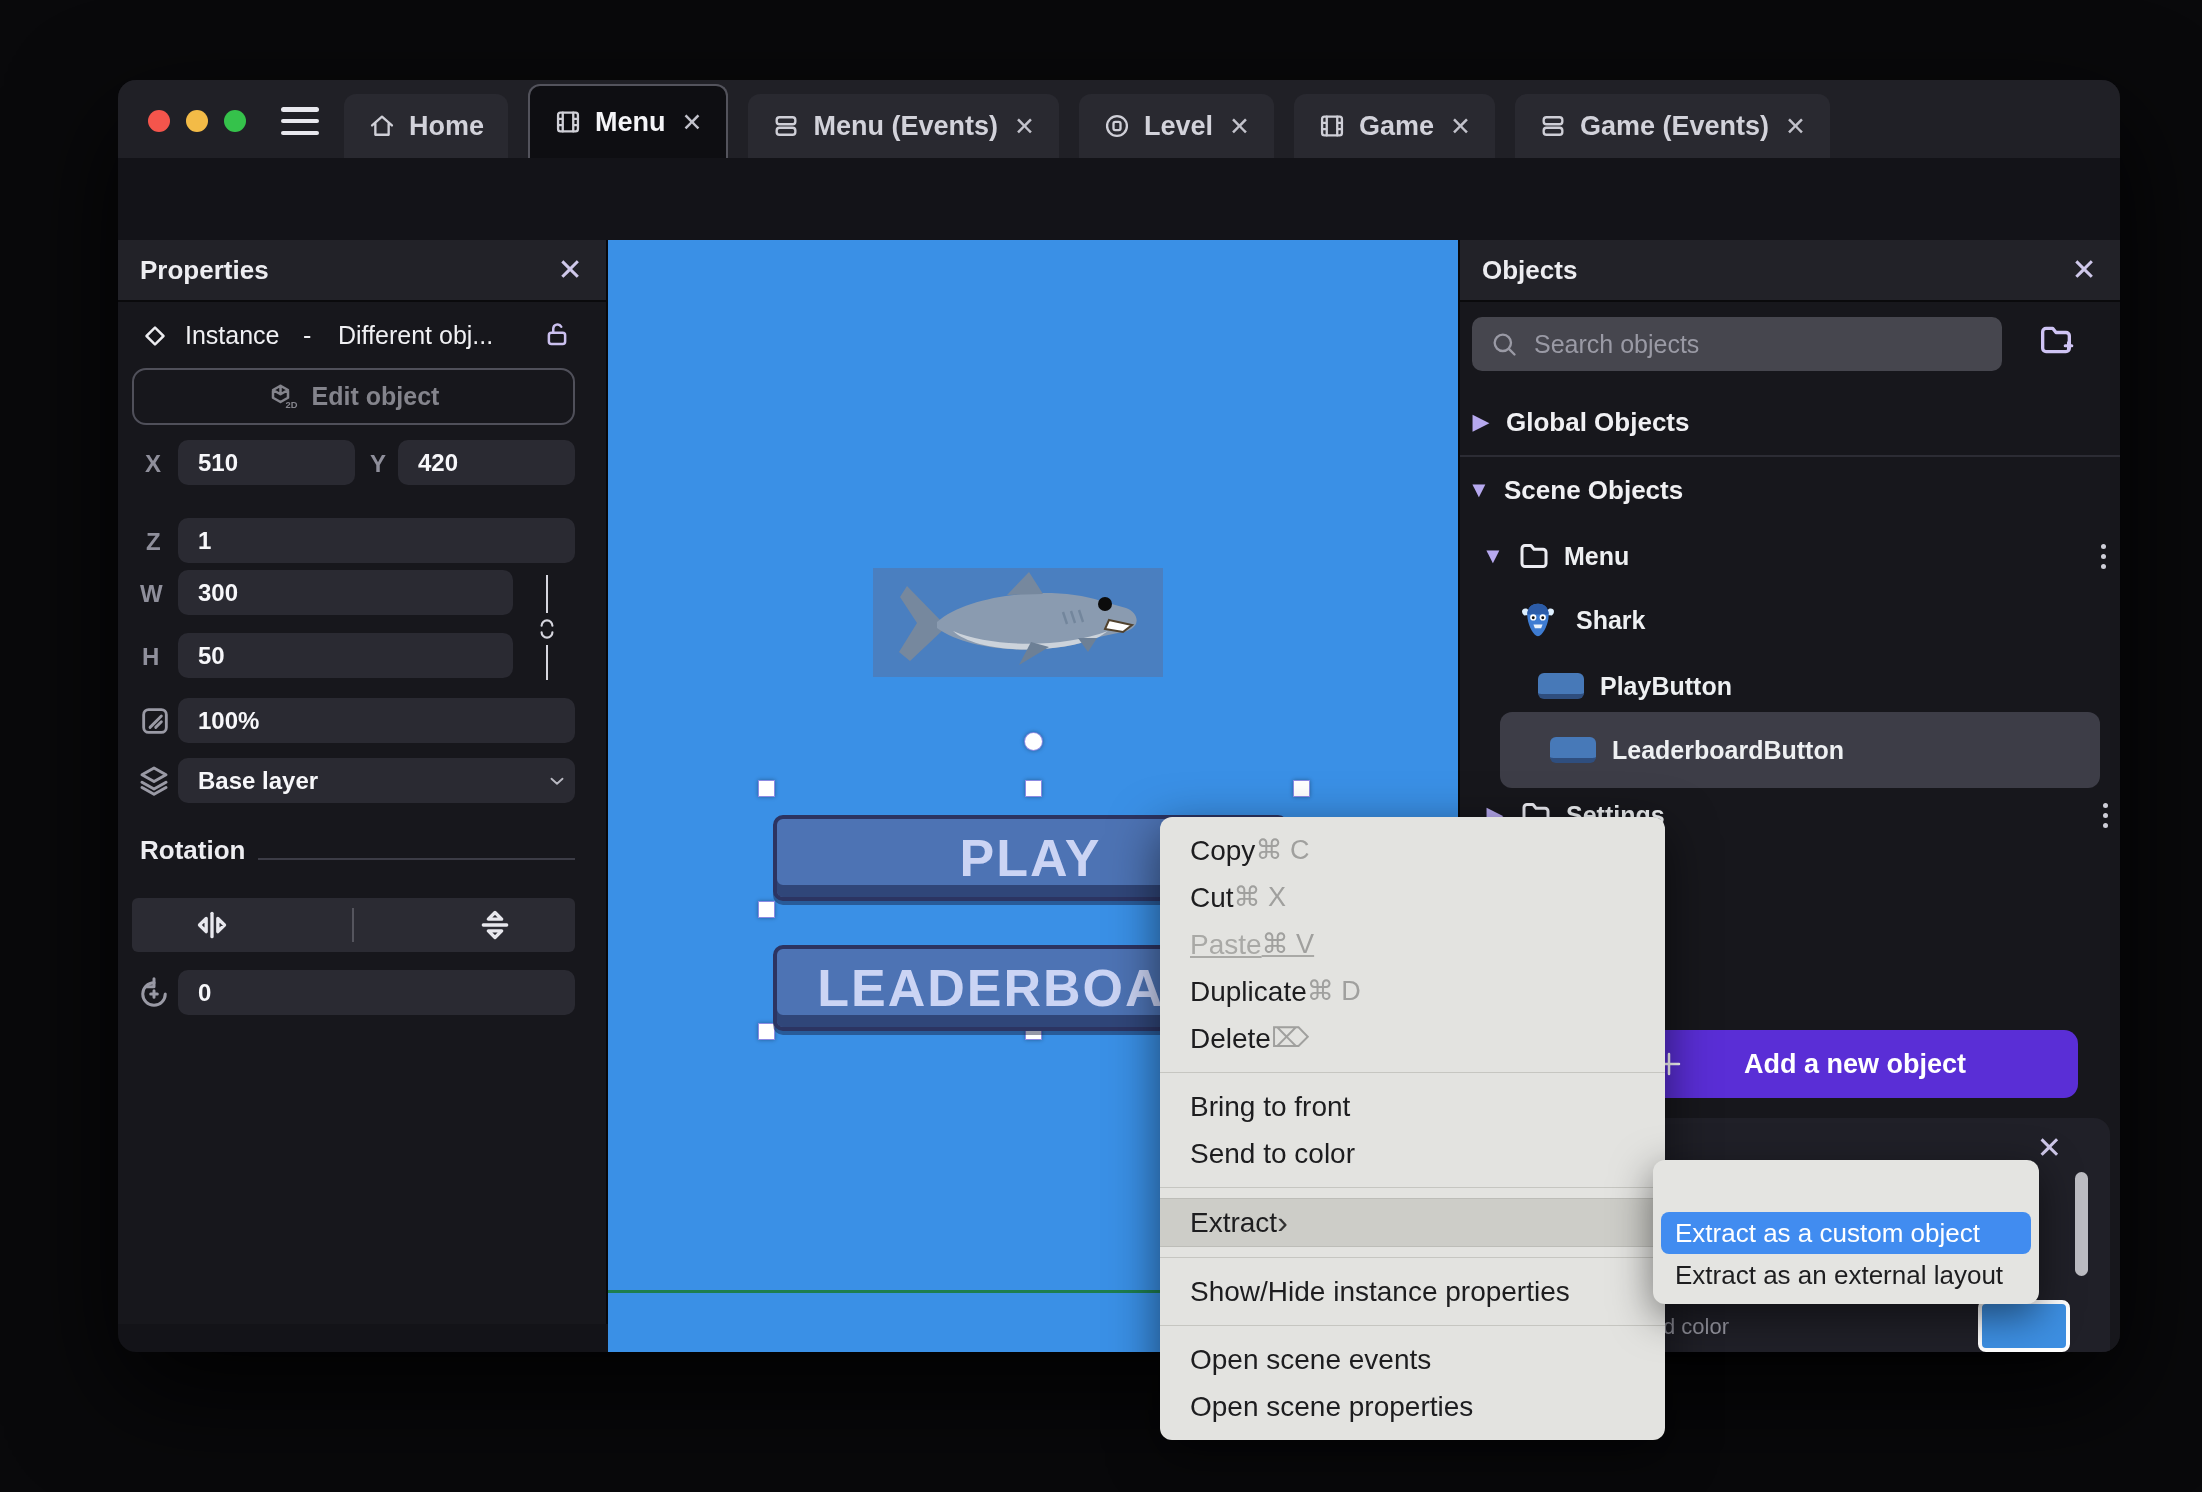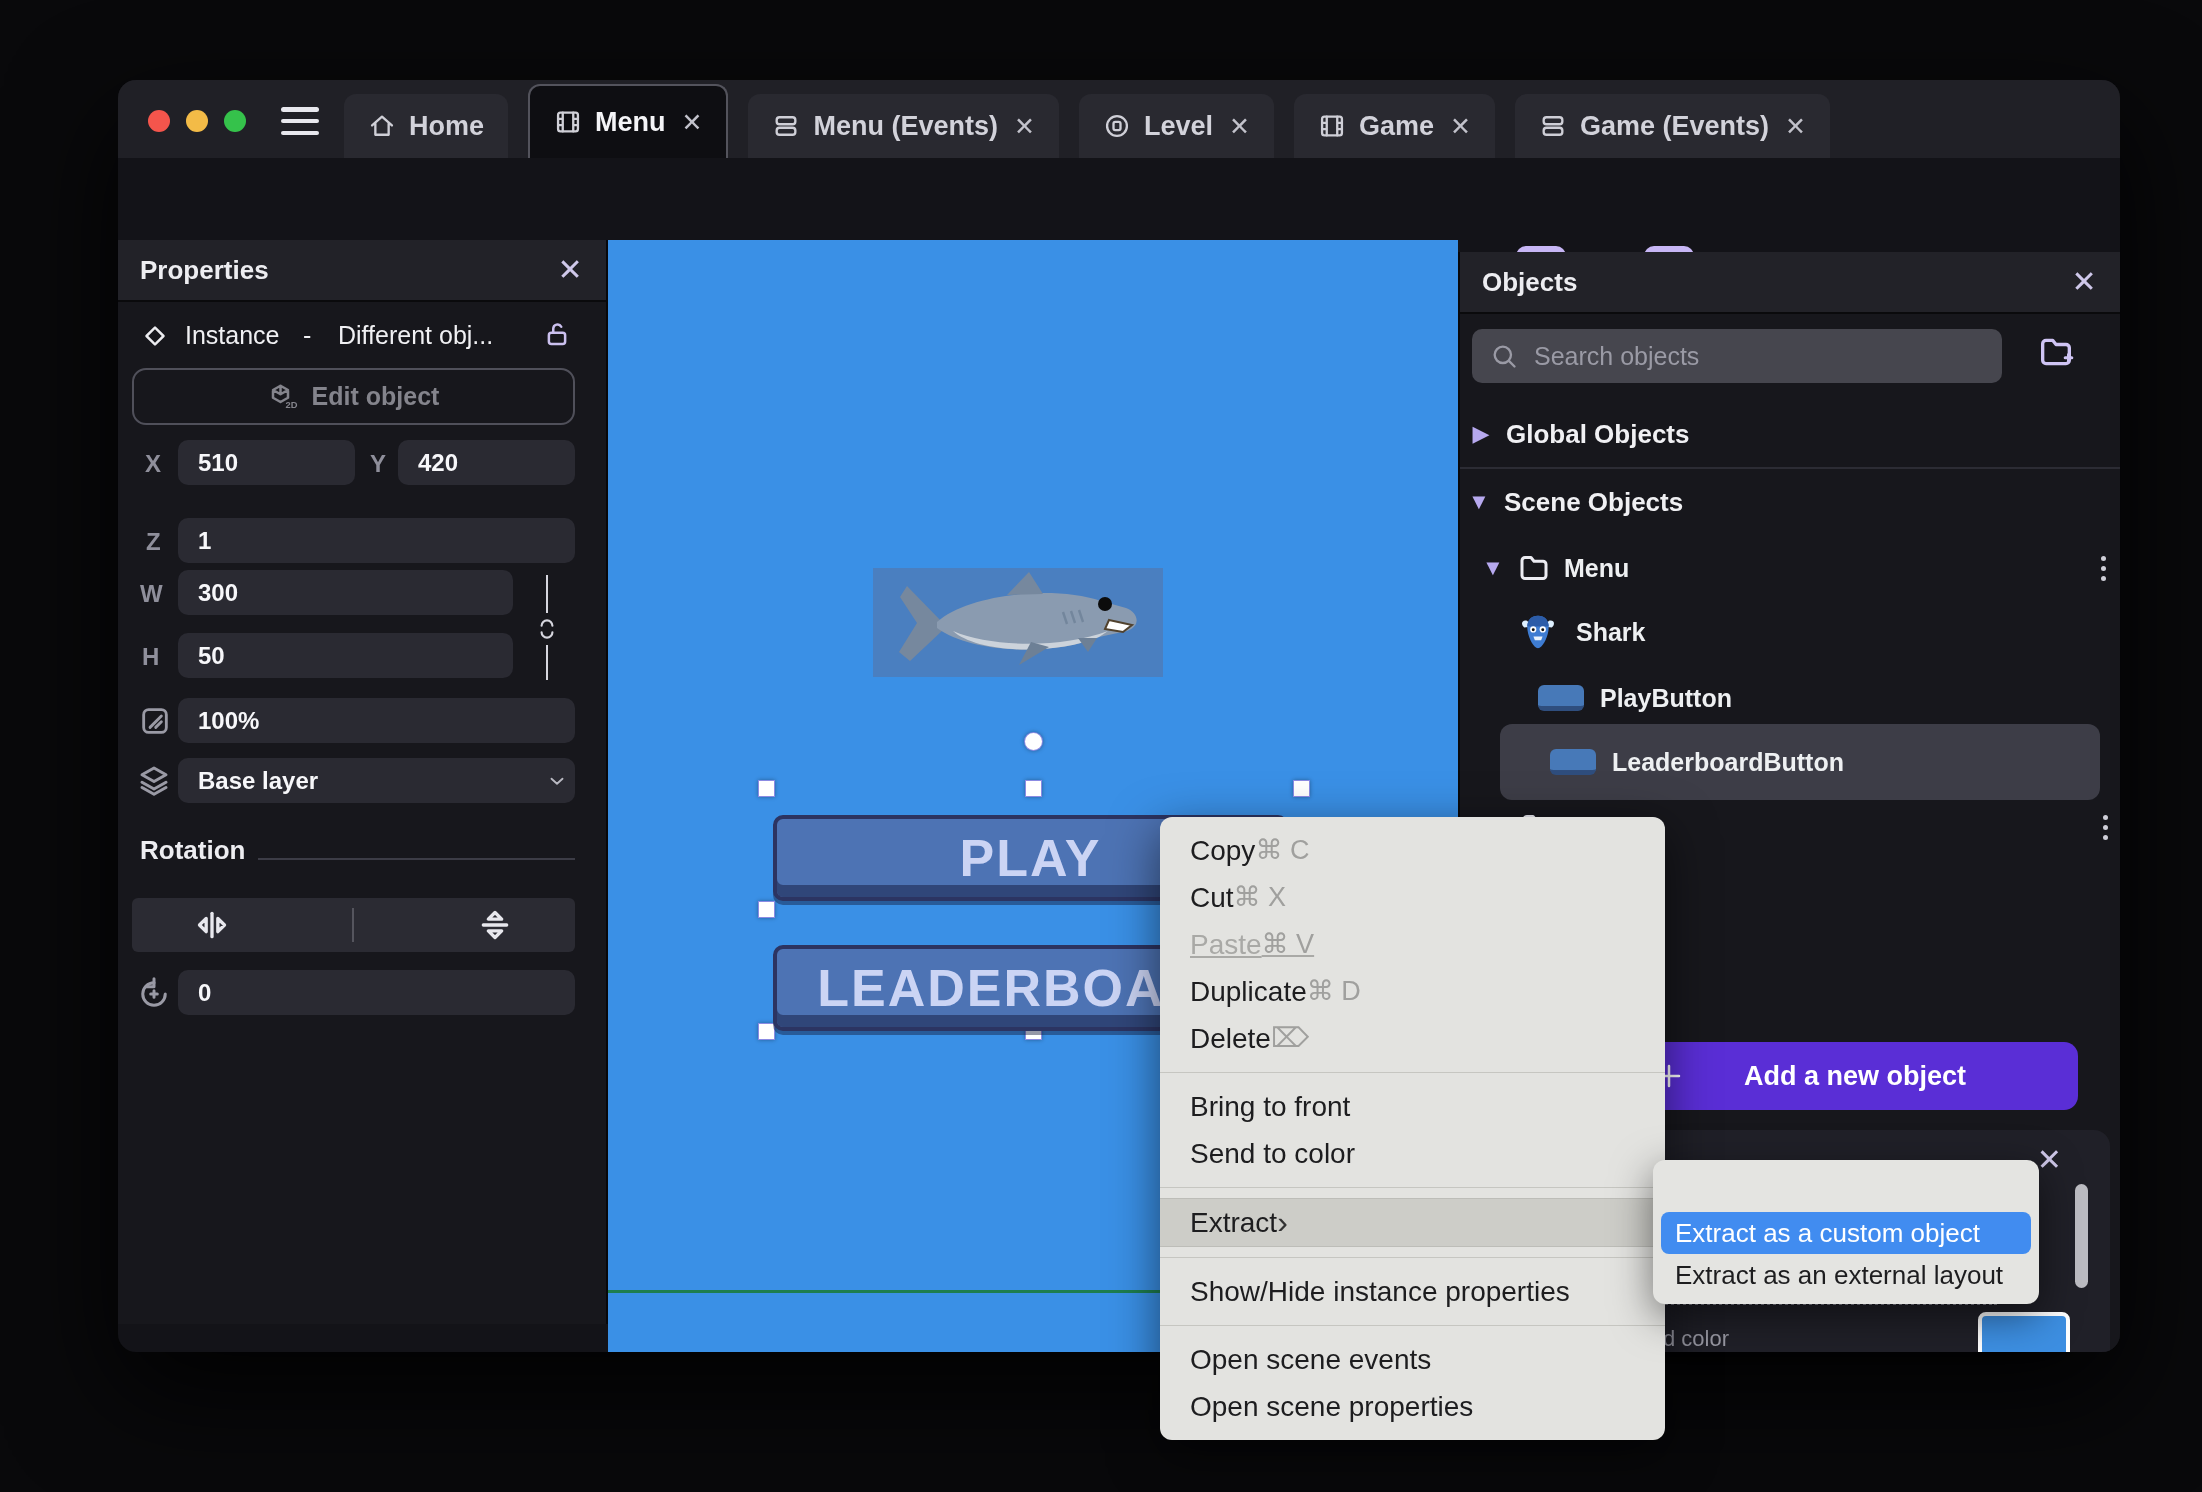--- a/index.html
+++ b/index.html
@@ -33,21 +33,21 @@
      display:flex;align-items:center;color:#f2f2f5;box-sizing:border-box;}
   .preview-btn .plab{font-size:27px;font-weight:700;margin-left:14px;}
   .preview-btn .sep{width:2px;height:60px;background:#82828c;margin-left:22px;}
   .share-btn{position:absolute;left:1021px;top:86px;width:176px;height:64px;border-radius:32px;background:var(--accent-purple);
      display:flex;align-items:center;justify-content:center;gap:14px;color:#fff;font-size:27px;font-weight:700;}
 
   
   .content{position:absolute;left:0;top:160px;width:2002px;height:1112px;}
   .props{position:absolute;left:0;top:0;width:490px;height:1084px;background:#17171c;border-right:2px solid #08080a;box-sizing:border-box;}
   .canvas{position:absolute;left:490px;top:0;width:850px;height:1112px;background:var(--canvas-blue);}
-  .objects{position:absolute;left:1340px;top:12px;width:662px;height:1112px;background:#17171c;border-left:2px solid #08080a;box-sizing:border-box;}
+  .objects{position:absolute;left:1340px;top:0;width:662px;height:1112px;background:#17171c;border-left:2px solid #08080a;box-sizing:border-box;}
 
   .panel-head{position:absolute;left:0;top:0;width:100%;height:62px;background:#222228;border-bottom:2px solid #0a0a0c;box-sizing:border-box;}
   .panel-title{position:absolute;left:22px;top:0;line-height:60px;font-size:26px;font-weight:700;color:#ededf1;}
   .panel-x{position:absolute;right:16px;top:0;width:40px;height:60px;color:#cfc8ea;font-size:30px;text-align:center;line-height:60px;}
 
   
   .flbl{position:absolute;color:#8f8f9b;font-size:24px;font-weight:600;}
   .fld{position:absolute;background:#2a2a32;border-radius:10px;color:#f7f7fa;font-size:24px;font-weight:600;
        line-height:45px;height:45px;padding-left:20px;box-sizing:border-box;}
   .inst-row{position:absolute;left:0;top:75px;width:100%;height:45px;color:#f0f0f3;font-size:25px;text-align:center;}

